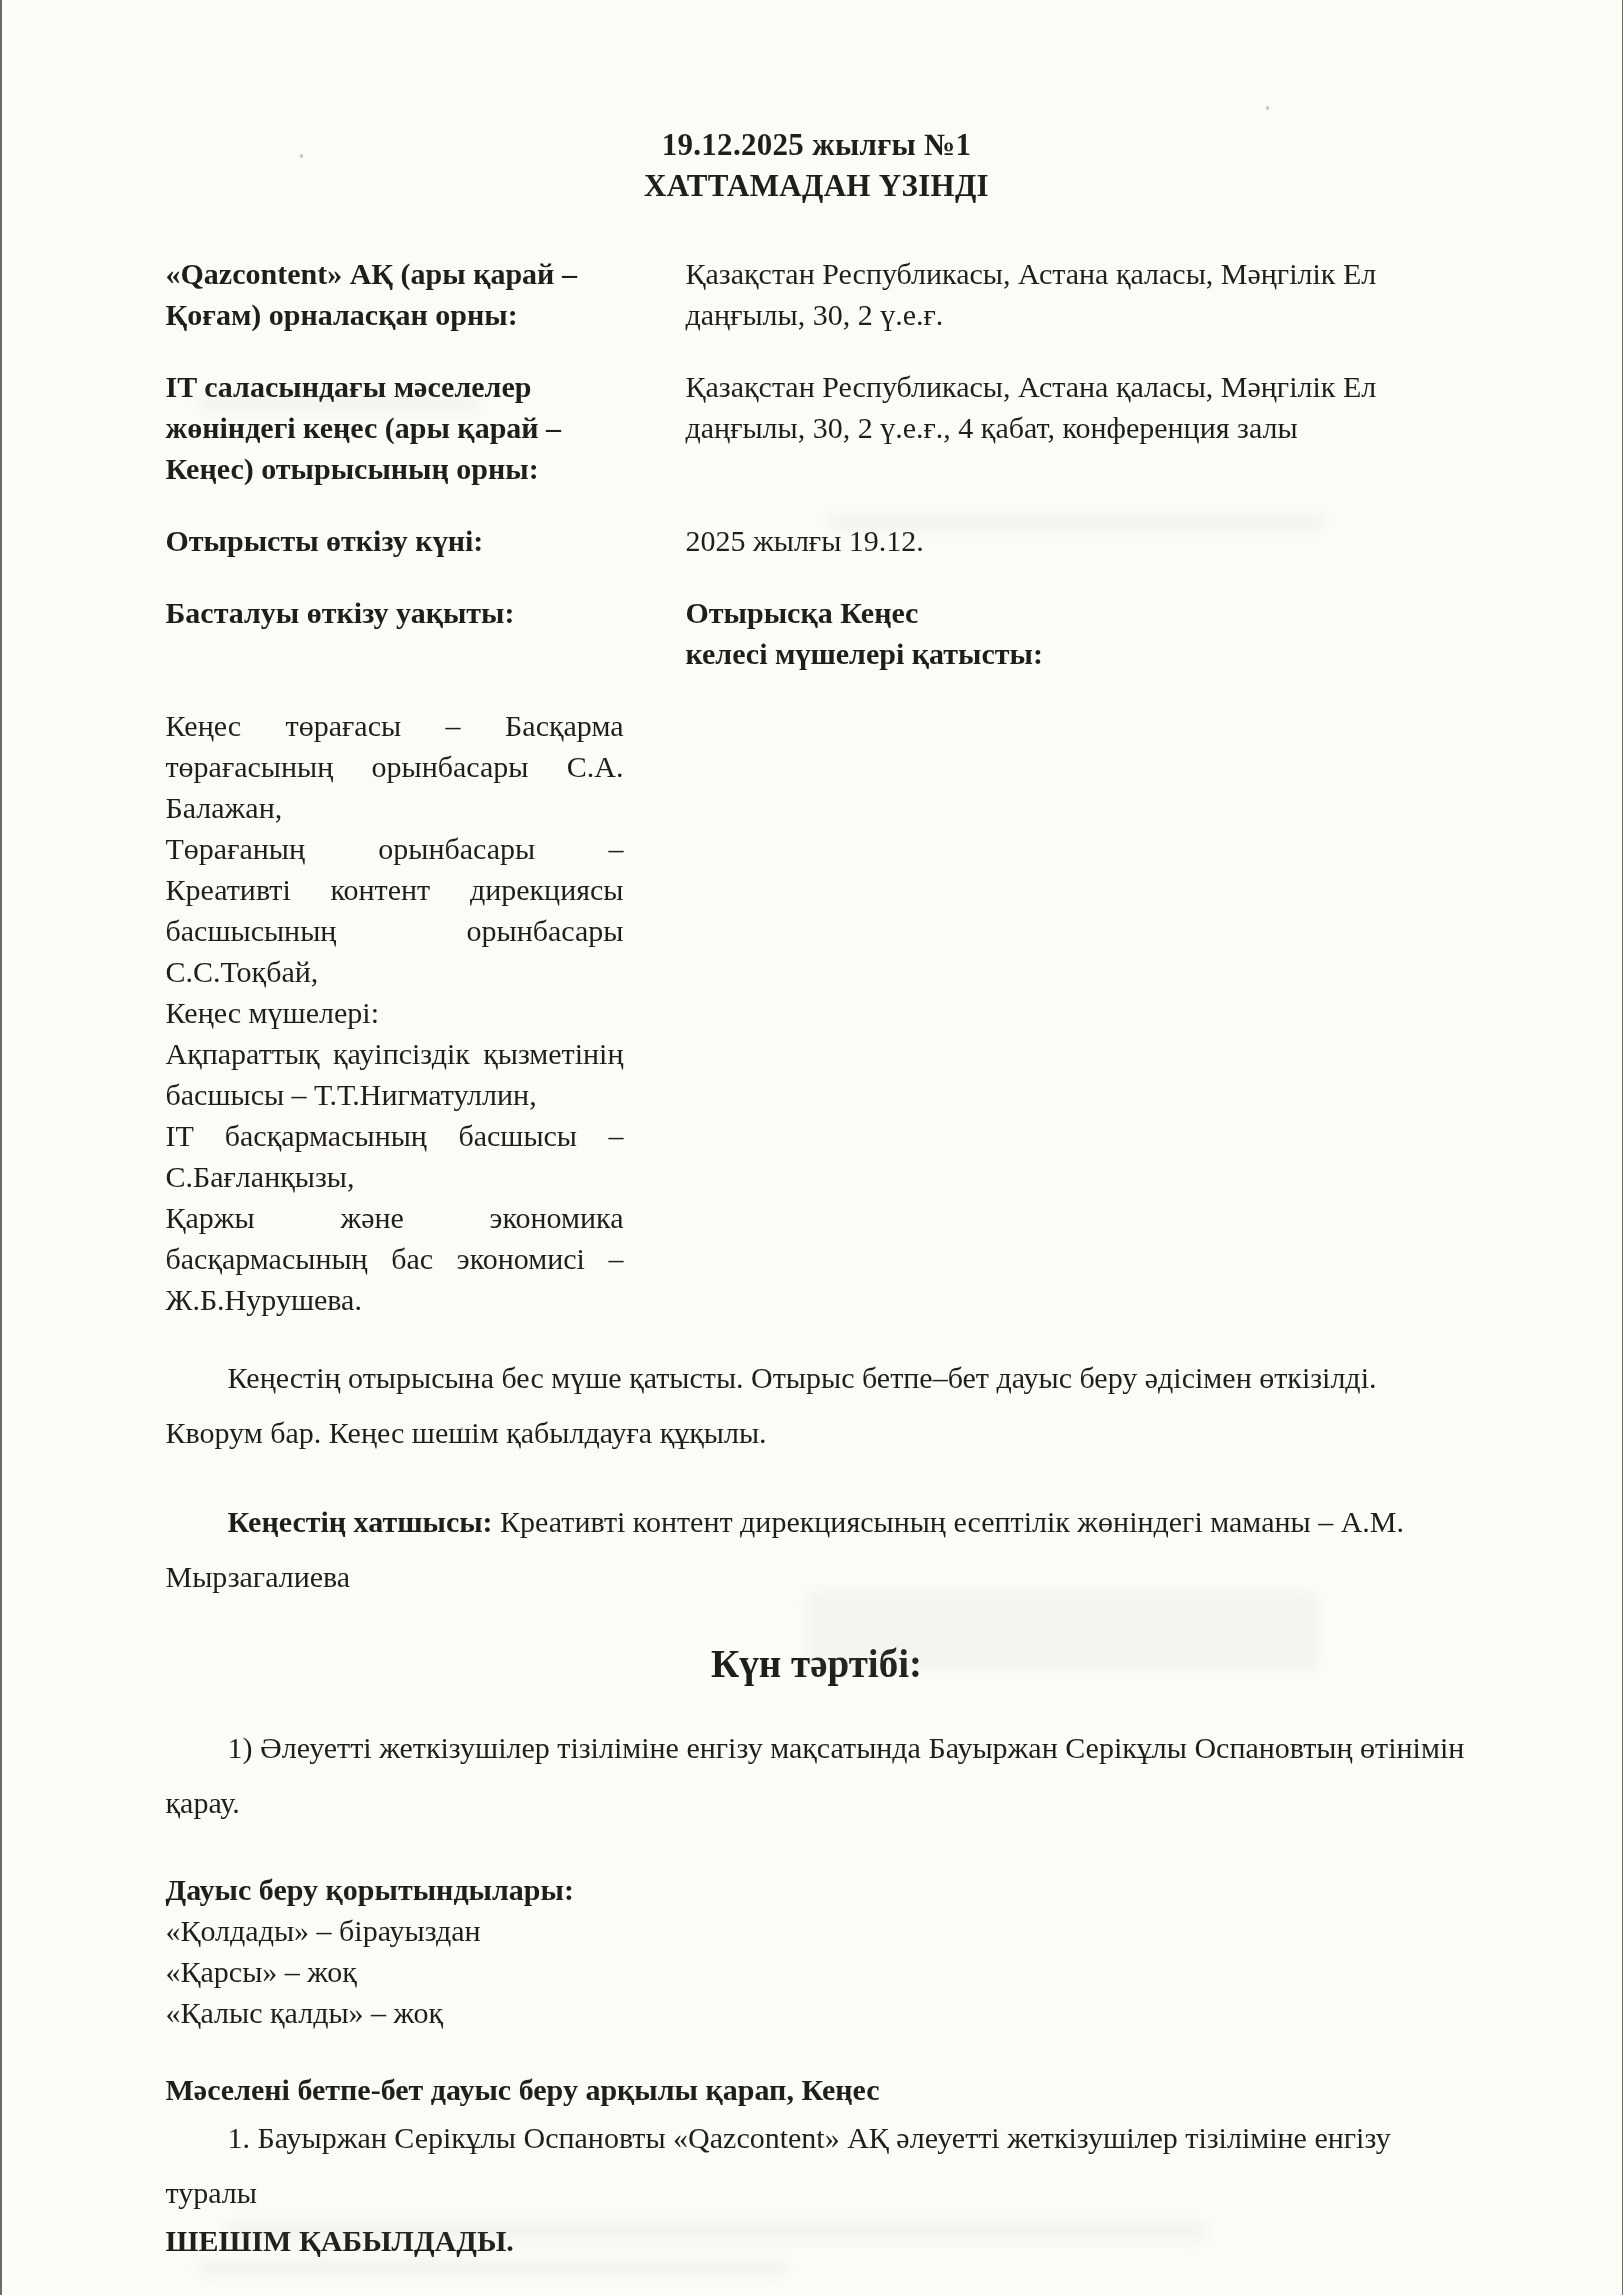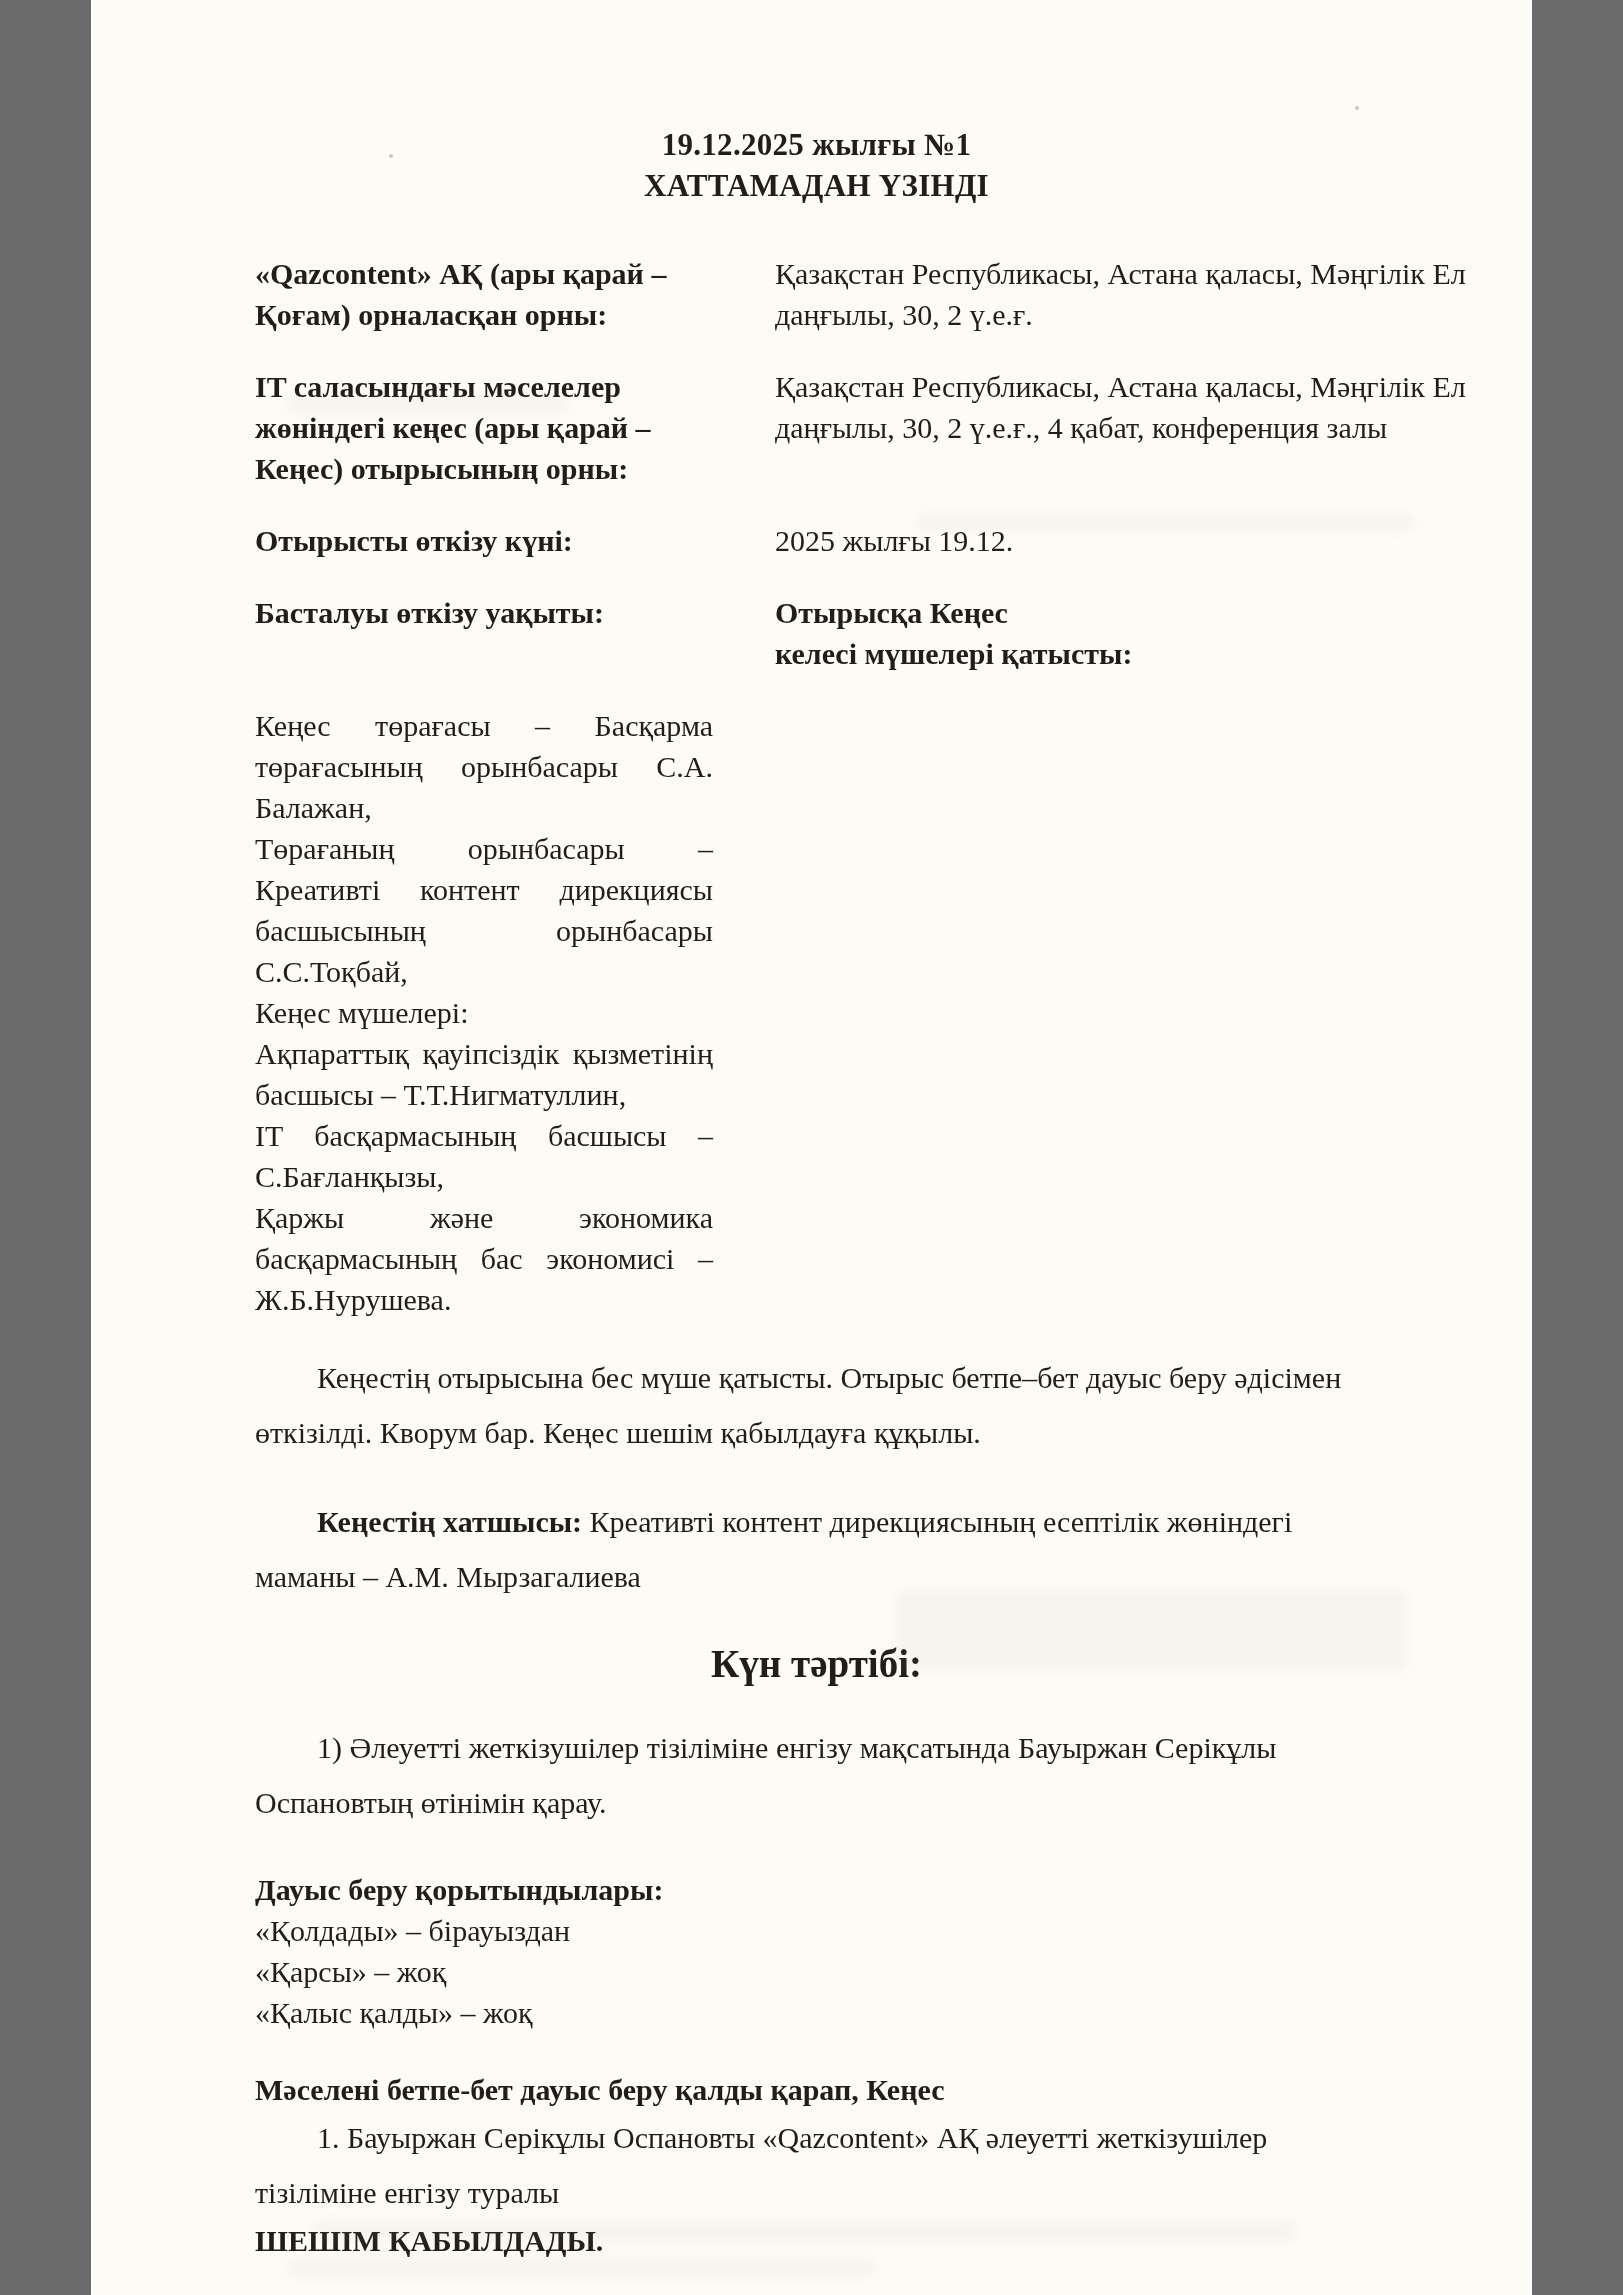--- a/index.html
+++ b/index.html
@@ -1,18 +1,18 @@
 <!DOCTYPE html>
 <html style="font-size:10.5px"><head>
 <meta charset="utf-8">
 <style>
   html,body{margin:0;padding:0;background:#6b6b6b;}
   .page{
     position:relative;
-    width:1441px;height:2295px;
+    width:1620px;height:2295px;
     margin:0 auto;
     background:#fcfbf6;
     overflow:hidden;
     font-family:"Liberation Serif","DejaVu Serif",serif;
     color:#201e1a;
   }
   .content{padding:124px 154px 0 164px;}
   .title{text-align:center;font-weight:bold;font-size:31px;line-height:41px;letter-spacing:0.3px;}
   .info{
     display:grid;
@@ -98,21 +98,21 @@
 
     <div class="heading mt60">Күн тәртібі:</div>
 
     <p class="para mt55">1) Әлеуетті жеткізушілер тізіліміне енгізу мақсатында Бауыржан Серікұлы Оспановтың өтінімін қарау.</p>
 
     <div class="line b mt60">Дауыс беру қорытындылары:</div>
     <div class="line">«Қолдады» – бірауыздан</div>
     <div class="line">«Қарсы» – жоқ</div>
     <div class="line">«Қалыс қалды» – жоқ</div>
 
-    <div class="line b mt55">Мәселені бетпе-бет дауыс беру қалды қарап, Кеңес</div>
+    <div class="line b mt55">Мәселені бетпе-бет дауыс беру арқылы қарап, Кеңес</div>
     <p class="para">1. Бауыржан Серікұлы Оспановты «Qazcontent» АҚ әлеуетті жеткізушілер тізіліміне енгізу туралы</p>
     <div class="line b">ШЕШІМ ҚАБЫЛДАДЫ.</div>
 
     <div class="line b mt55">Үзінді дұрыс.</div>
 
     <div class="sig-row mt45">
       <div class="b">Кеңестің хатшысы</div>
       <div class="sig-holder">
         <svg class="sig-svg" width="210" height="262" viewBox="0 0 320 400">
           <g fill="none" stroke-width="6" stroke-linecap="round" stroke-linejoin="round" opacity="0.92" stroke="#343a96">

